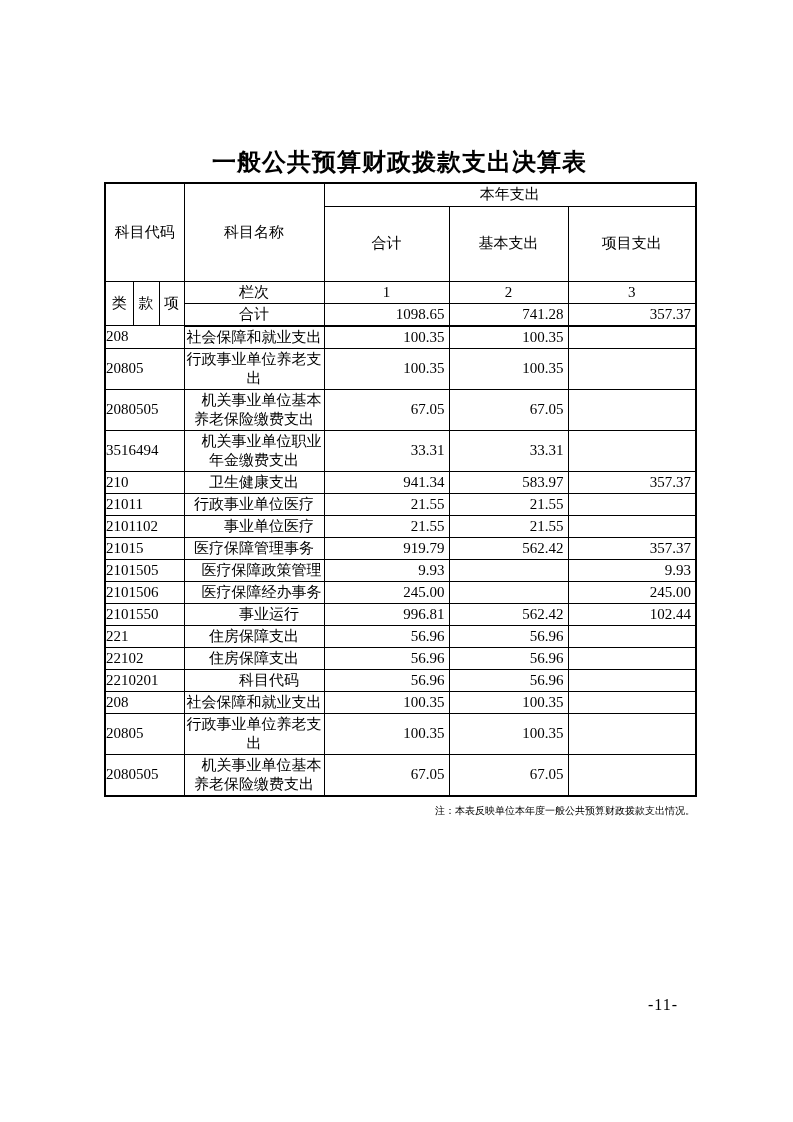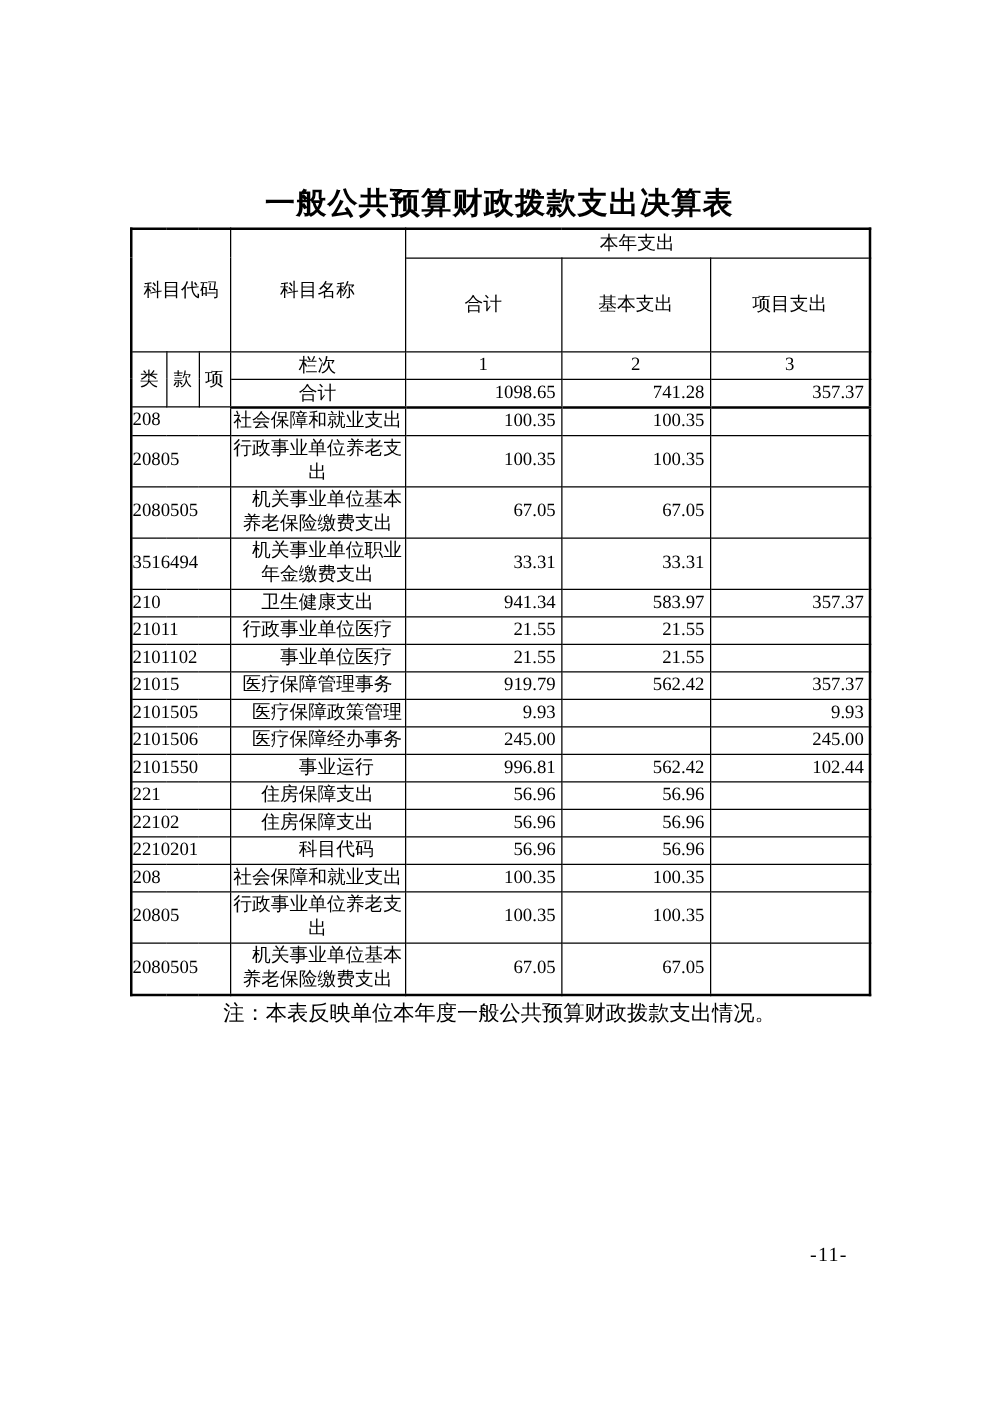--- a/index.html
+++ b/index.html
@@ -30,21 +30,21 @@
   tr.total-row{height:21px;}
   tr.total-row td{border-bottom:2px solid #000;}
   tr.total-row td.num{font-weight:normal;}
   td.code{padding-left:0;font-size:15px;margin-left:44px;}
   td.name{
     font-size:16px;line-height:19px;padding:1px 2px;word-break:break-all;
     text-align:center;
   }
   td.num{text-align:right;padding-right:4px;}
   tr.data-row{height:20px;}
-  .note{margin-top:5px;font-size:17px;line-height:18px;text-align:center;}
+  .note{margin-top:5px;font-size:10px;line-height:18px;text-align:right;}
   .page-num{position:absolute;left:648px;top:996px;font-size:16px;letter-spacing:1px;}
 </style>
 </head>
 <body>
 
 <div class="page">
   <div class="content">
 
     <div class="doc-title">一般公共预算财政拨款支出决算表</div>
 

